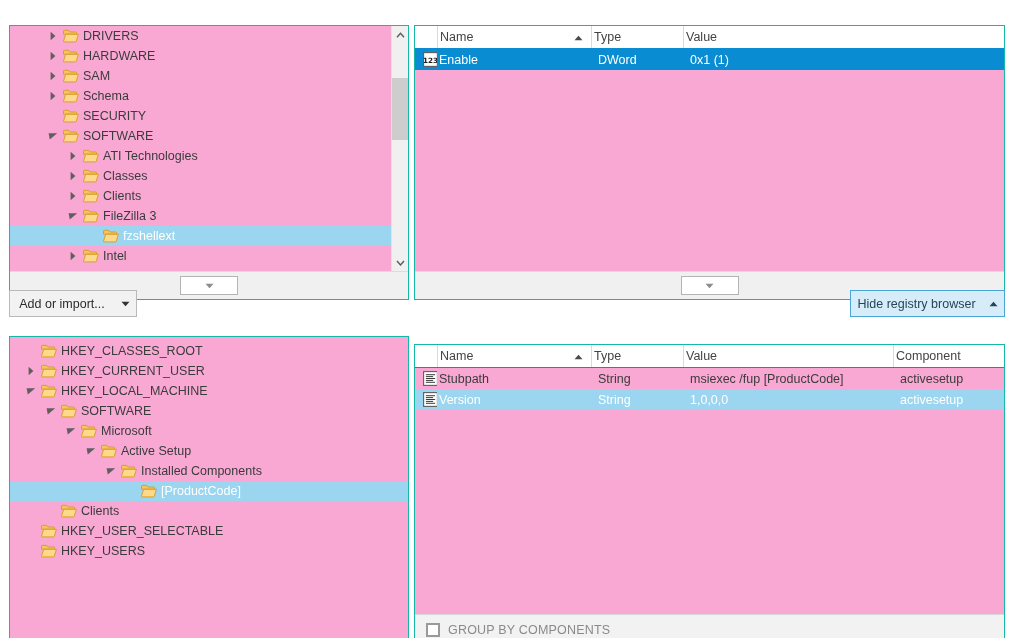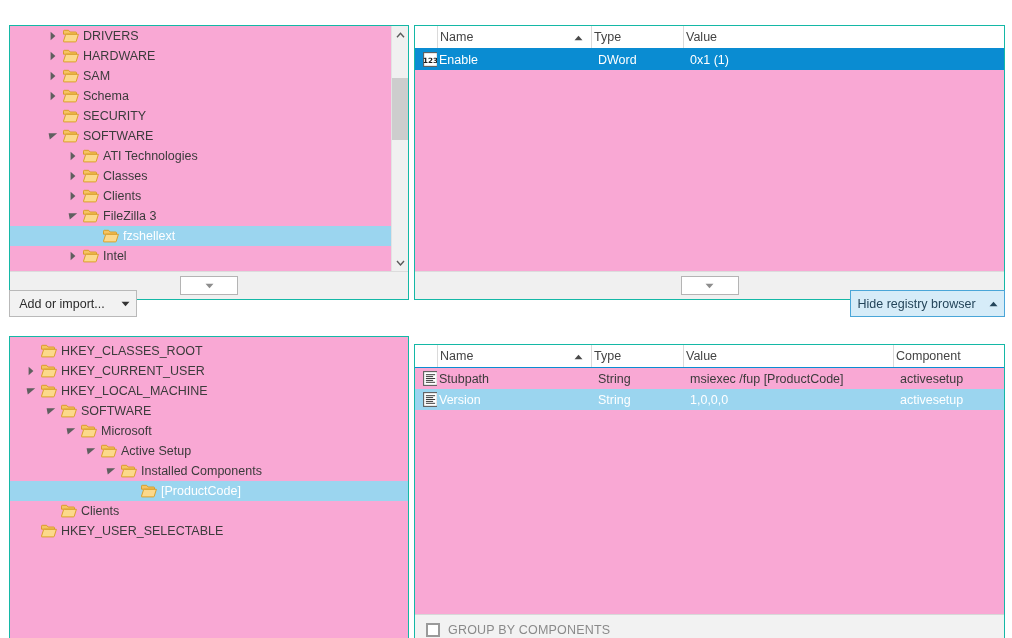--- a/index.html
+++ b/index.html
@@ -577,20 +577,31 @@
           <span style="width: 12px; min-width: 12px;"></span>
           <span class="twisty"></span>
           <span class="folder-ico">
             <svg width="16" height="14" viewBox="0 0 16 14">
               <path d="M0.5 2.2 A0.9 0.9 0 0 1 1.4 1.3 H5.6 L7.1 3.0 H12.6 A0.9 0.9 0 0 1 13.5 3.9 V5.2 H3.9 L0.5 5.2 Z" fill="#f5c462" stroke="#d79a1f" stroke-width="0.9" stroke-linejoin="round"></path>
               <path d="M3.3 5.3 H15.4 L13.2 12.4 A0.8 0.8 0 0 1 12.4 12.9 H0.9 A0.5 0.5 0 0 1 0.45 12.3 L2.5 5.9 A0.8 0.8 0 0 1 3.3 5.3 Z" fill="#fcd98b" stroke="#d79a1f" stroke-width="0.9" stroke-linejoin="round"></path>
             </svg>
           </span>
           <span class="tree-label">HKEY_USER_SELECTABLE</span>
         </div>
+        <div class="tree-row">
+          <span style="width: 12px; min-width: 12px;"></span>
+          <span class="twisty"></span>
+          <span class="folder-ico">
+            <svg width="16" height="14" viewBox="0 0 16 14">
+              <path d="M0.5 2.2 A0.9 0.9 0 0 1 1.4 1.3 H5.6 L7.1 3.0 H12.6 A0.9 0.9 0 0 1 13.5 3.9 V5.2 H3.9 L0.5 5.2 Z" fill="#f5c462" stroke="#d79a1f" stroke-width="0.9" stroke-linejoin="round"></path>
+              <path d="M3.3 5.3 H15.4 L13.2 12.4 A0.8 0.8 0 0 1 12.4 12.9 H0.9 A0.5 0.5 0 0 1 0.45 12.3 L2.5 5.9 A0.8 0.8 0 0 1 3.3 5.3 Z" fill="#fcd98b" stroke="#d79a1f" stroke-width="0.9" stroke-linejoin="round"></path>
+            </svg>
+          </span>
+          <span class="tree-label">HKEY_USERS</span>
+        </div>
       </div>
   </div>
 
   <div class="panel" style="left:414px; top:324px; width:591px; height:306px;">
     <div class="grid" style="bottom:31px;">
       <div class="grid-head" id="bottom-list-head">
           <div class="cell first" style="width: 22px;">
             <span></span>
           </div>
           <div class="cell" style="width: 154px;">

